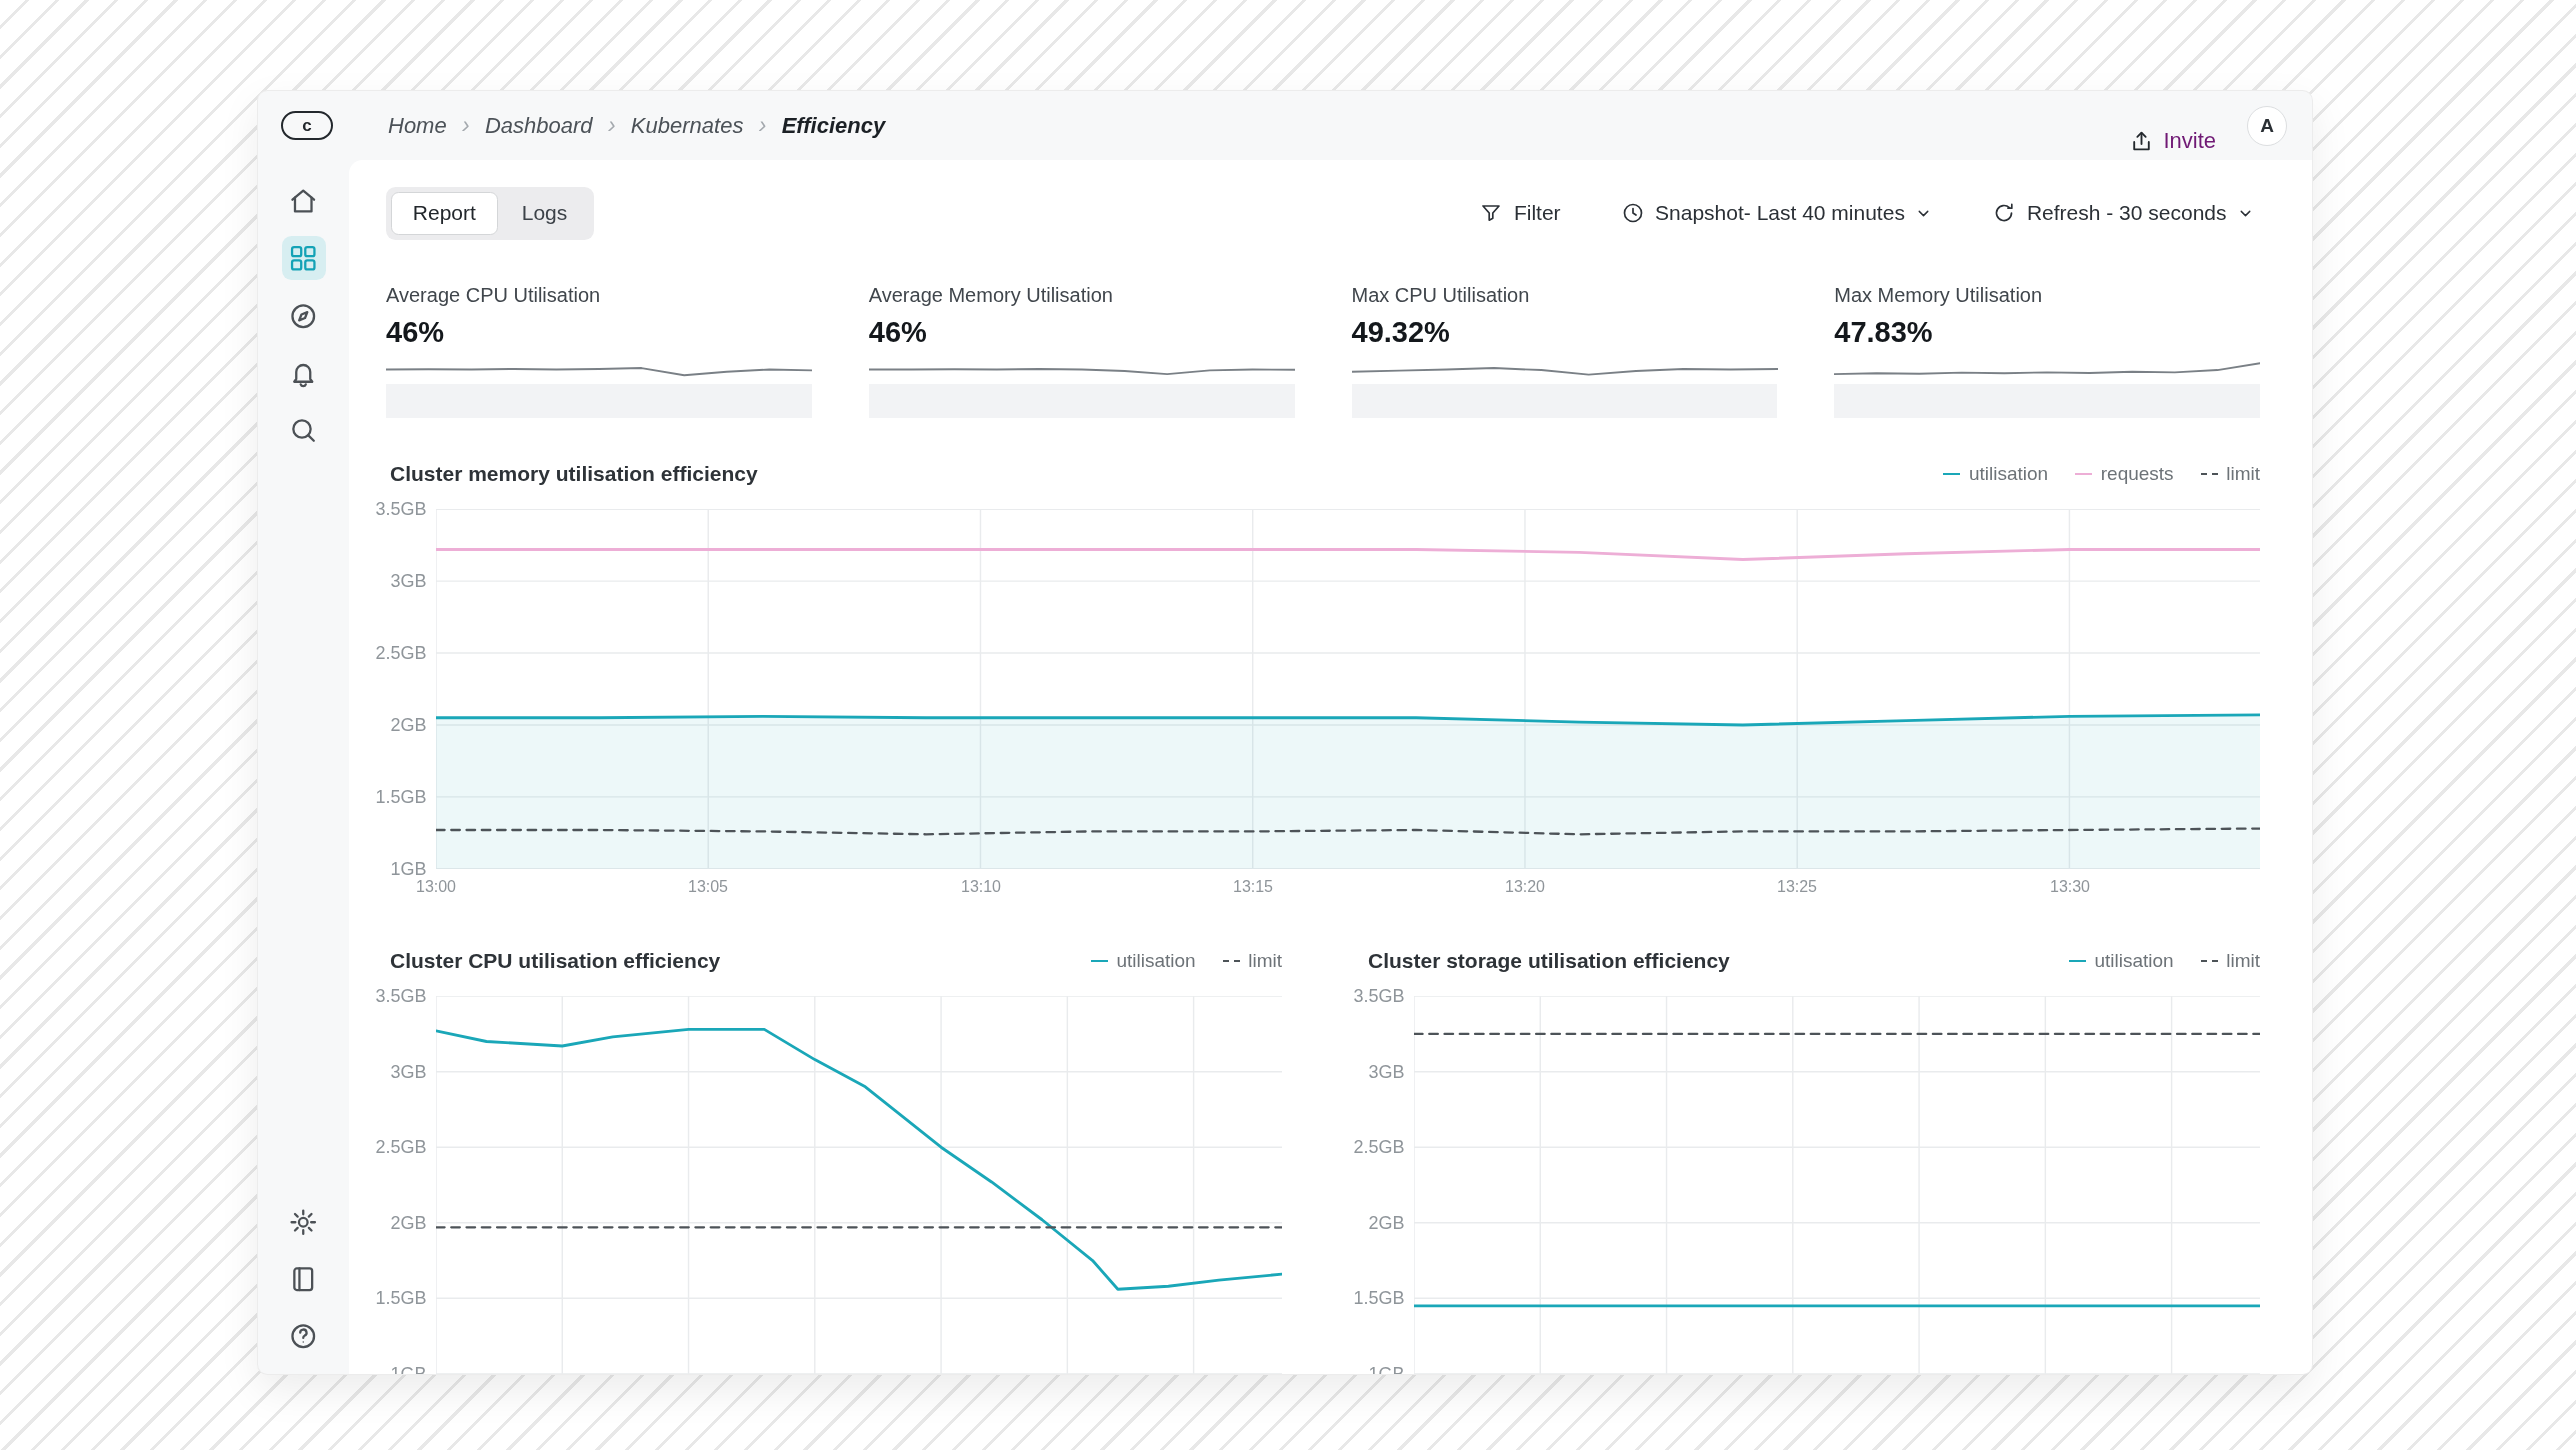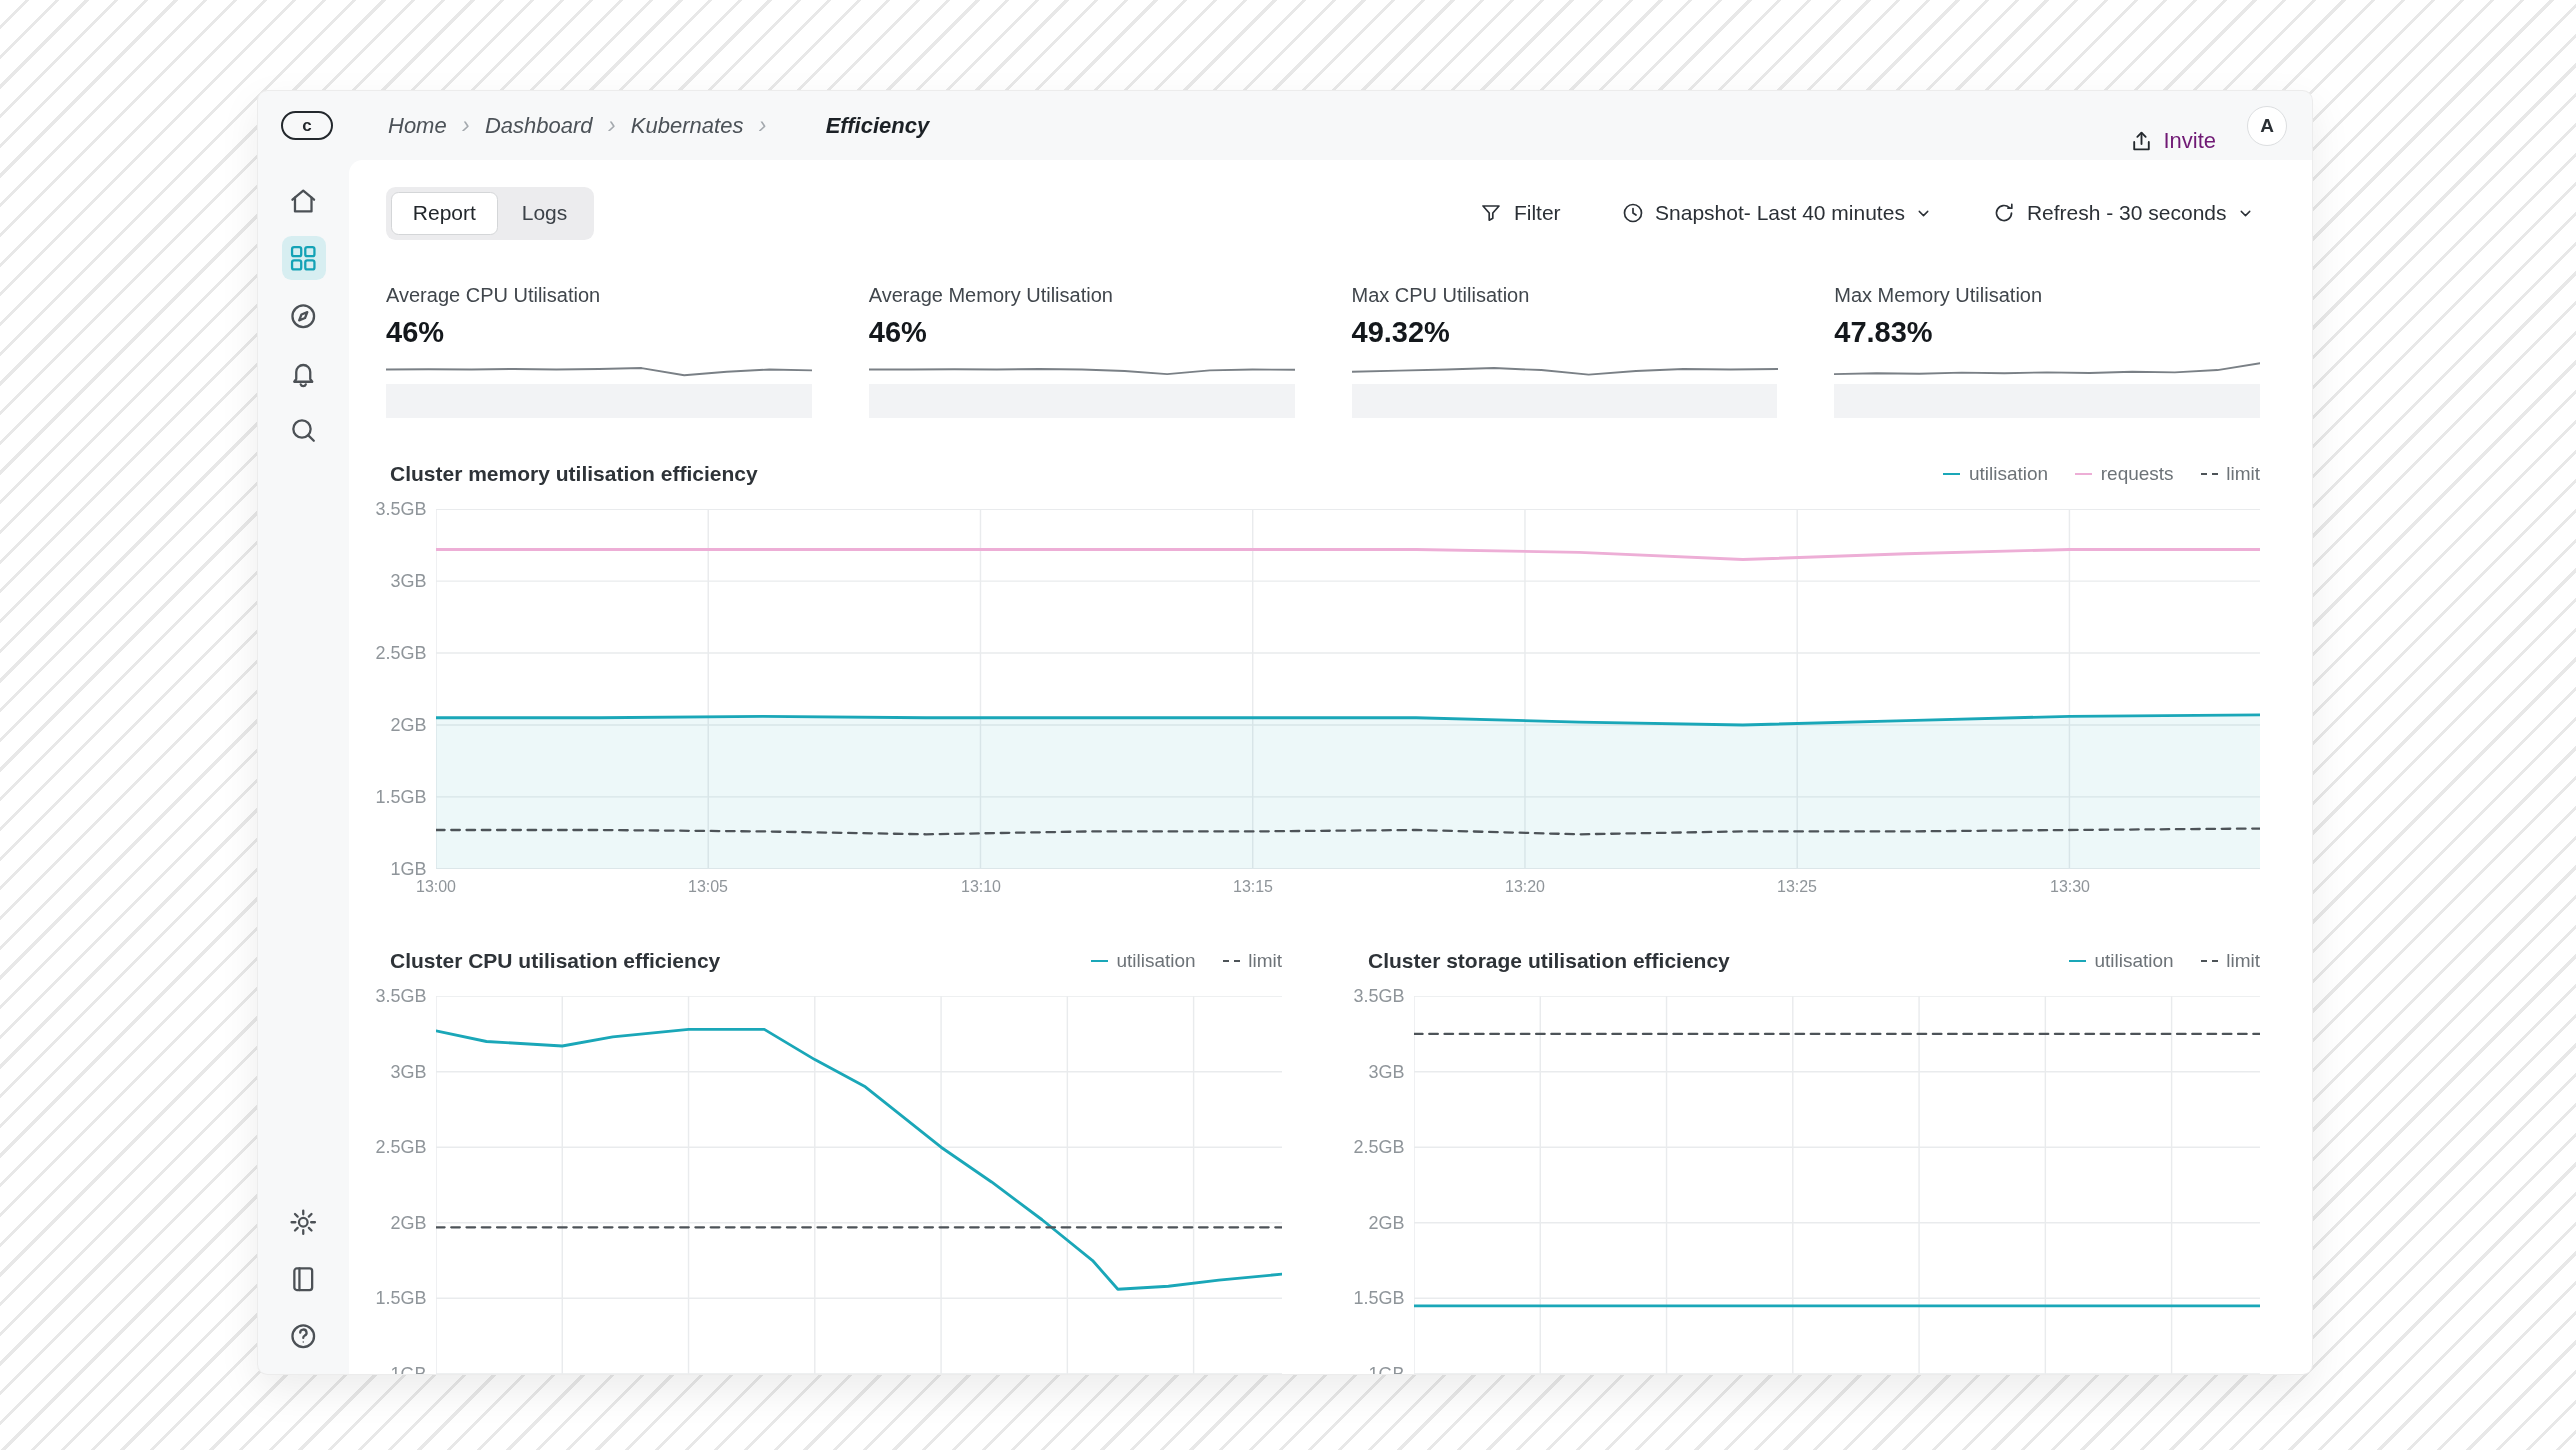--- a/index.html
+++ b/index.html
@@ -12,21 +12,21 @@
     background:#f7f8f9;border-radius:9.5px;overflow:hidden;display:flex;flex-direction:column;
     box-shadow:0 0 0 1px #ececec,0 15.3px 42px rgba(0,0,0,.08);}
 
   
   .topbar{flex:0 0 69px;display:flex;align-items:center;padding:0 25px 0 23px;}
   .logo{width:52px;height:29px;border:2.9px solid #23282d;border-radius:15.3px;display:flex;
     align-items:center;justify-content:center;font-weight:700;font-size:17px;color:#23282d;margin-right:55px;}
   .breadcrumb{display:flex;align-items:center;gap:15.3px;font-size:22px;color:#5d6playe368;}
   .breadcrumb{color:#5d6368;font-style:italic;}
   .crumb{color:#4c5258;}
-  .crumb.current{color:#1c2126;font-weight:600;margin-left:44px;}
+  .crumb.current{color:#1c2126;font-weight:600;}
   .sep{color:#a4a9ae;font-size:23px;}
   .topbar-right{margin-left:auto;display:flex;align-items:center;gap:25px;}
   .invite{display:flex;align-items:center;gap:9.5px;background:none;border:none;font-size:22px;color:#701a75;margin-top:31px;}
   .invite svg{stroke:#23282d;}
   .avatar{width:40px;height:40px;border-radius:50%;background:#ffffff;border:1px solid #dcdee0;
     display:flex;align-items:center;justify-content:center;font-size:19px;font-weight:600;color:#2a2f34;}
 
   
   .appbody{flex:1;display:flex;min-height:0;}
   .sidebar{flex:0 0 91px;display:flex;flex-direction:column;align-items:center;padding:19px 0 15.3px;gap:13.4px;}

